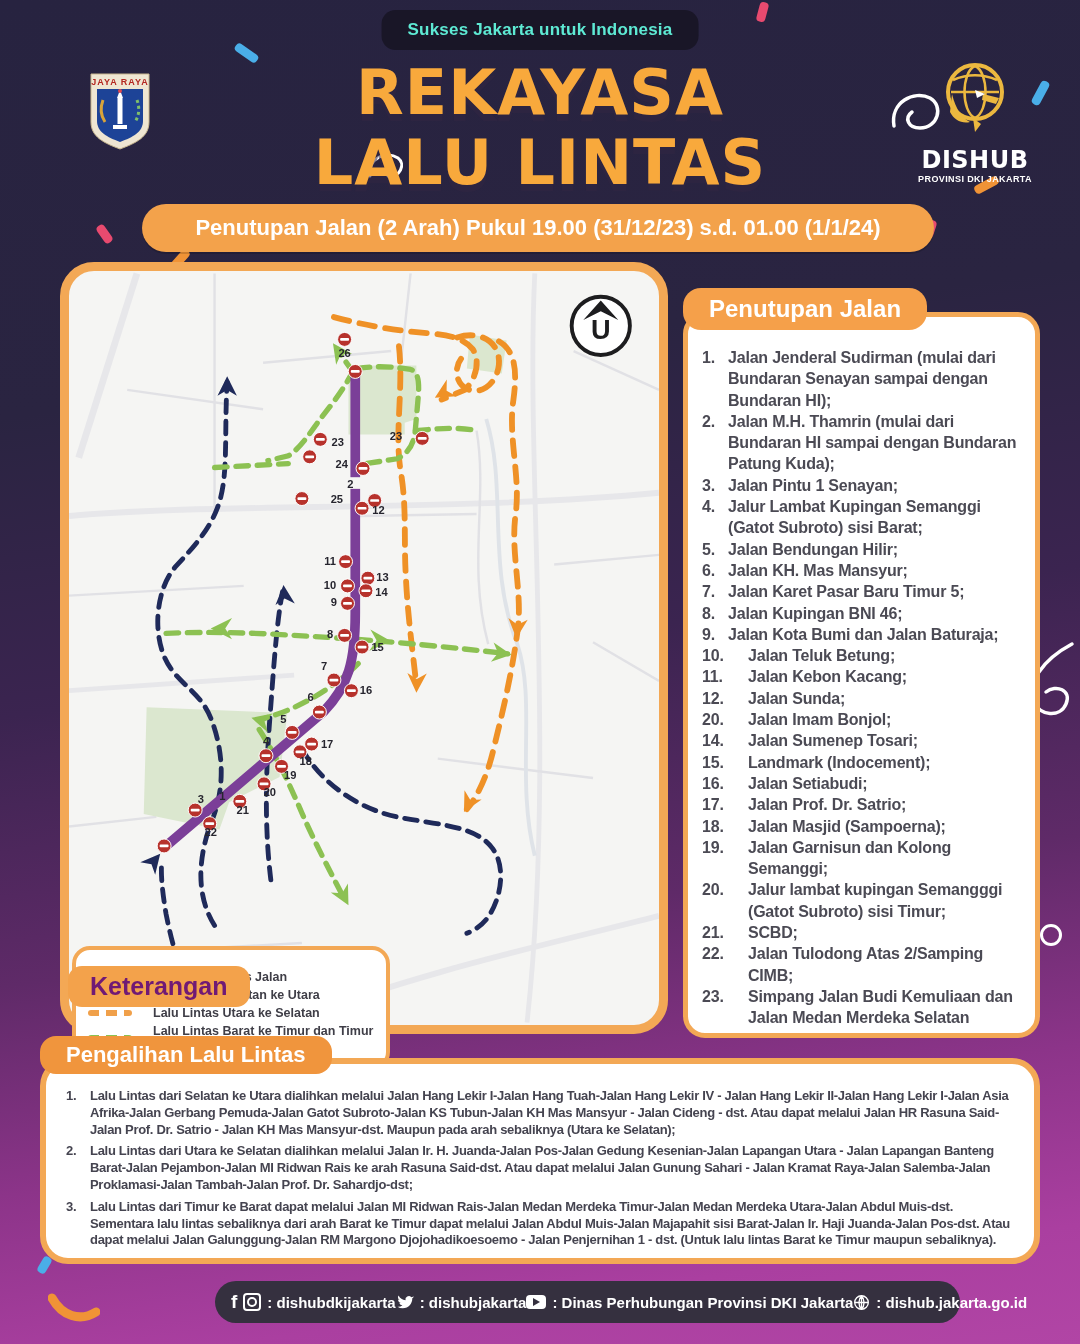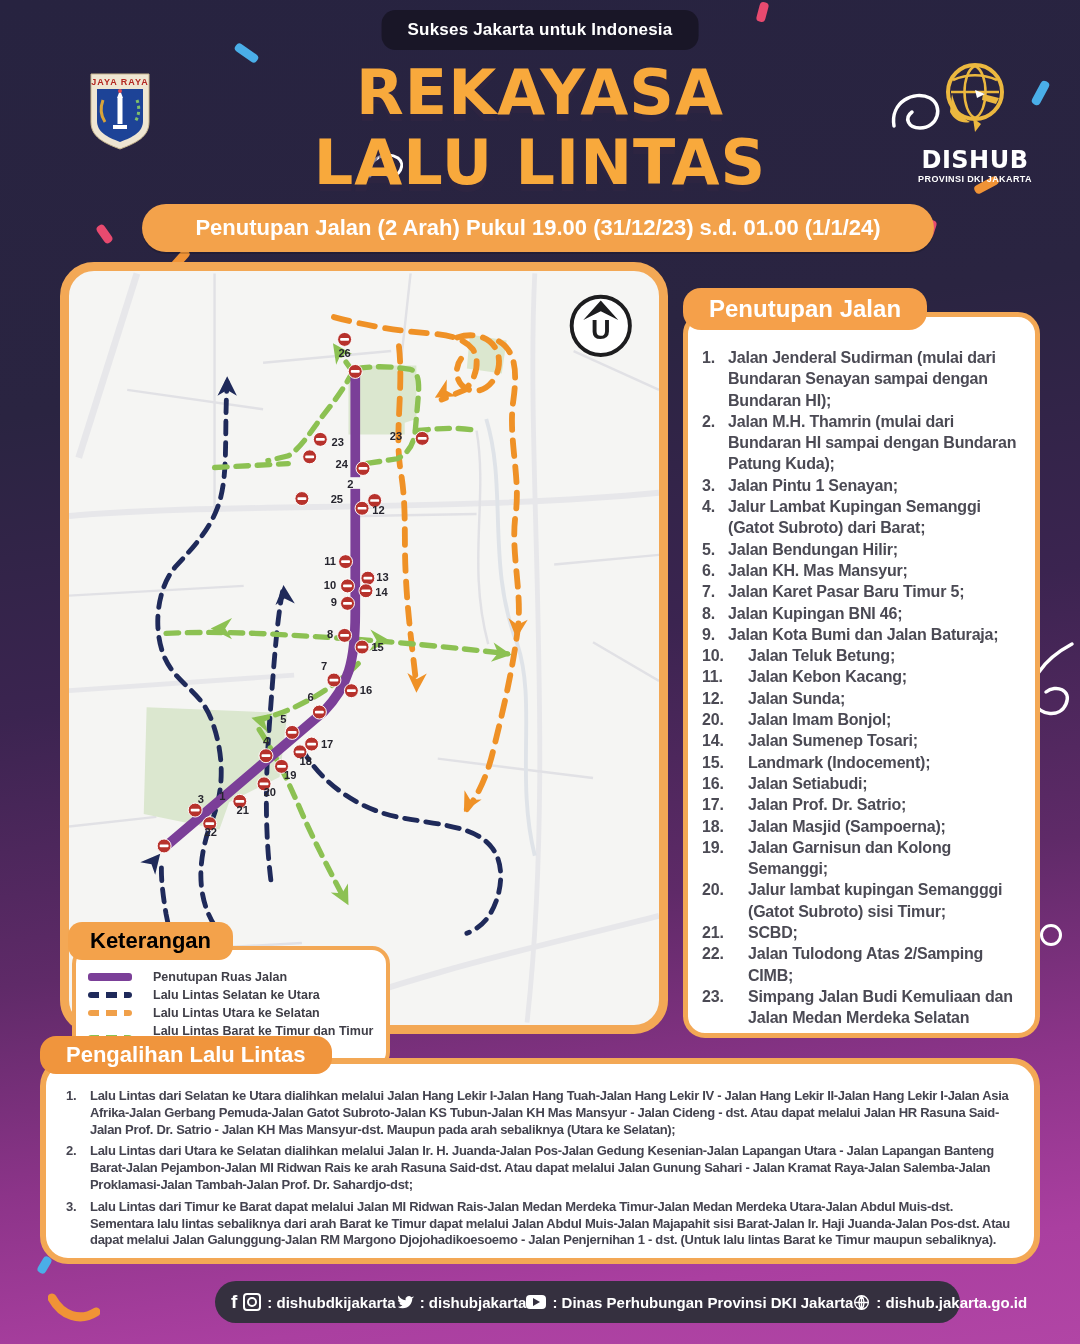--- a/index.html
+++ b/index.html
@@ -1,43 +1,43 @@
 <!DOCTYPE html>
 <html><head>
 <meta charset="utf-8">
 <style>
   html,body{margin:0;padding:0;background:#1b1830;}
   .poster{position:relative;width:1080px;height:1344px;overflow:hidden;
     font-family:"Liberation Sans",sans-serif;
     background:linear-gradient(172deg,#272340 0%,#2a2441 28%,#3b2450 48%,#5f2a68 66%,#8c3489 80%,#aa3fa0 92%,#b145a5 100%);}
   
   .top-banner{position:absolute;top:10px;left:50%;transform:translateX(-50%);
-    background:#191627;color:#ffffff;font-weight:bold;font-size:17px;
+    background:#191627;color:#5eead4;font-weight:bold;font-size:17px;
     padding:10px 26px;border-radius:14px;letter-spacing:.2px;}
   
   .title{position:absolute;top:58px;left:0;width:1080px;text-align:center;
     color:#f8a93c;font-family:"DejaVu Sans",sans-serif;font-weight:900;
     font-size:62px;line-height:70px;letter-spacing:1px;
     text-shadow:0 7px 0 rgba(50,38,66,.55);}
   
   .subtitle-bar{position:absolute;left:142px;top:204px;width:792px;height:48px;
     background:#f3a24b;border-radius:26px;display:flex;align-items:center;justify-content:center;
     color:#fff;font-weight:bold;font-size:22px;box-shadow:0 2px 0 rgba(0,0,0,.15);}
   
   .jaya-logo{position:absolute;left:62px;top:72px;margin-left:27px;}
   .dishub-logo{position:absolute;left:905px;top:60px;width:140px;text-align:center;color:#fff;}
   .dishub-name{font-family:"DejaVu Sans",sans-serif;font-weight:900;font-size:24px;letter-spacing:.5px;margin-top:4px;}
   .dishub-sub{font-size:9px;font-weight:bold;letter-spacing:.4px;}
   
   .map-panel{position:absolute;left:60px;top:262px;width:608px;height:772px;
     box-sizing:border-box;background:#f5f5f3;border:9px solid #f3a855;border-radius:34px;overflow:hidden;}
   .map-panel svg{position:absolute;inset:0;}
   
-  .legend-pill{position:absolute;left:68px;top:922px;background:#f3a24b;color:#000000;
-    font-weight:bold;font-size:22px;padding:6px 22px;border-radius:14px;z-index:3;}
+  .legend-pill{position:absolute;left:68px;top:966px;background:#f3a24b;color:#701a75;
+    font-weight:bold;font-size:25px;padding:6px 22px;border-radius:14px;z-index:3;}
   .legend-box{position:absolute;left:72px;top:946px;width:318px;background:#fff;
     border:4px solid #f3a855;border-radius:18px;z-index:2;padding:16px 12px 10px 12px;box-sizing:border-box;}
   .legend-row{display:flex;align-items:center;gap:21px;margin:4px 0;}
   .legend-line{width:44px;height:6px;border-radius:3px;flex:0 0 44px;}
   .legend-label{font-size:12.5px;font-weight:bold;color:#3f3e47;}
   
   .closure-pill{position:absolute;left:683px;top:288px;background:#f5a04a;color:#fff;
     font-weight:bold;font-size:24px;padding:7px 26px;border-radius:18px;z-index:3;}
   .closure-panel{position:absolute;left:683px;top:312px;width:357px;height:726px;
     box-sizing:border-box;background:#fff;border:5px solid #f3a855;border-radius:22px;
@@ -410,21 +410,21 @@
         <div class="cl-item one">
           <span class="num">2.</span>
           <span class="txt">Jalan M.H. Thamrin (mulai dari Bundaran HI sampai dengan Bundaran Patung Kuda);</span>
         </div>
         <div class="cl-item one">
           <span class="num">3.</span>
           <span class="txt">Jalan Pintu 1 Senayan;</span>
         </div>
         <div class="cl-item one">
           <span class="num">4.</span>
-          <span class="txt">Jalur Lambat Kupingan Semanggi (Gatot Subroto) dari Barat;</span>
+          <span class="txt">Jalur Lambat Kupingan Semanggi (Gatot Subroto) sisi Barat;</span>
         </div>
         <div class="cl-item one">
           <span class="num">5.</span>
           <span class="txt">Jalan Bendungan Hilir;</span>
         </div>
         <div class="cl-item one">
           <span class="num">6.</span>
           <span class="txt">Jalan KH. Mas Mansyur;</span>
         </div>
         <div class="cl-item one">

